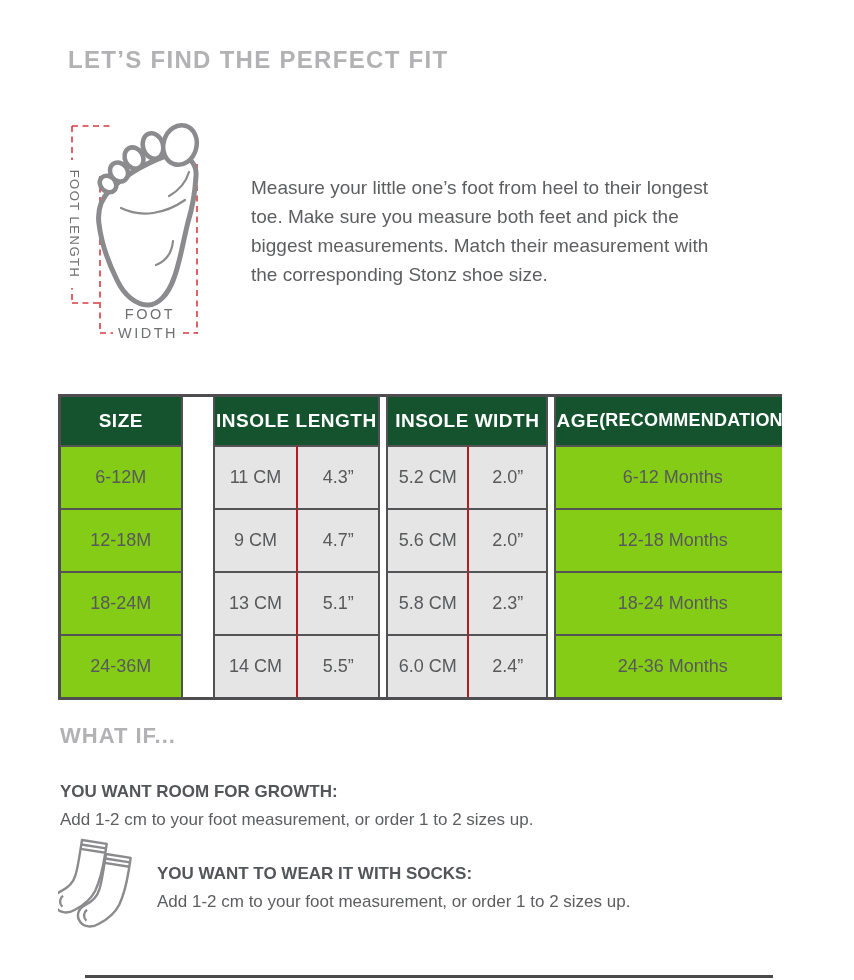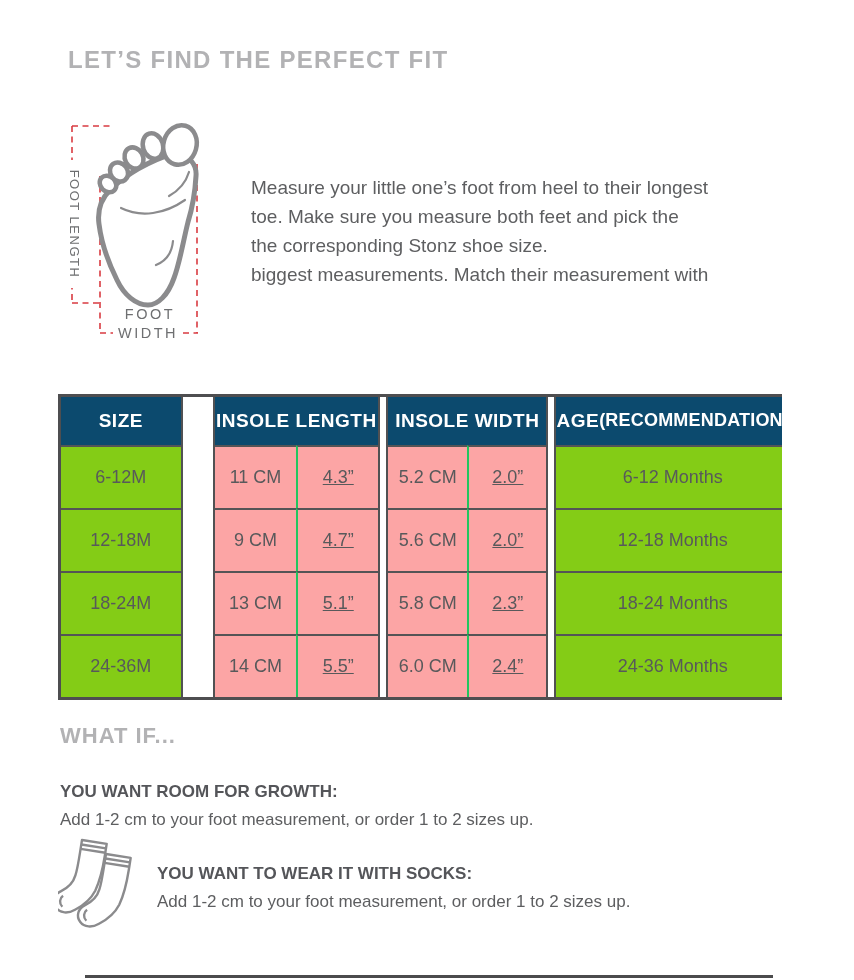--- a/index.html
+++ b/index.html
@@ -23,33 +23,33 @@
     position:absolute; left:58px; top:394px; width:734px;
     border:3px solid #4e4e50; background:#fff;
     display:flex; gap:6px;
   }
   .tg { display:flex; flex-direction:column; }
   .tg-size { width:141px; border-right:2px solid #515153; }
   .tg-len  { width:194px; border-left:2px solid #515153; border-right:2px solid #515153;margin-left:24px; }
   .tg-wid  { width:188px; border-left:2px solid #515153; border-right:2px solid #515153; }
   .tg-age  { flex:1; border-left:2px solid #515153; }
   .hd {
-    height:48px; flex:none; background:#0c4a6e; color:#ffffff;
+    height:48px; flex:none; background:#14532d; color:#ffffff;
     display:flex; align-items:center; justify-content:center;
     font-size:19px; font-weight:700; letter-spacing:0.5px;
   }
   .hd-age { line-height:1.08; }
   .hd-age .sub { font-size:18px; font-weight:700; letter-spacing:0.2px; }
   .cells2 { display:grid; grid-template-columns:1fr 1fr; grid-auto-rows:63px; flex:1; }
   .cells1 { display:grid; grid-auto-rows:63px; flex:1; }
   .cell {
     display:flex; align-items:center; justify-content:center;
-    border-top:2px solid #545456; font-size:18px; color:#58595b; background:#fca5a5;
+    border-top:2px solid #545456; font-size:18px; color:#58595b; background:#e5e5e5;
   }
-  .cells2 .cell:nth-child(2n) { border-left:2px solid #22c55e;text-decoration:underline; }
+  .cells2 .cell:nth-child(2n) { border-left:2px solid #b91c1c; }
   .cells1 .cell { background:#84cc16; }
   
   .whatif-title {
     position:absolute; left:60px; top:723px; margin:0;
     font-size:22px; font-weight:700; letter-spacing:1px; color:#b2b2b4;
   }
   .tip { font-size:17px; color:#5d5e60; line-height:1.35; }
   .tip-heading { font-weight:700; color:#545559; margin:0 0 5px 0; font-size:17px; }
   .tip-growth { position:absolute; left:60px; top:781px; }
   .tip-socks-text { position:absolute; left:157px; top:863px; }
@@ -97,22 +97,22 @@
       <rect x="8" y="48" width="18" height="128" fill="#ffffff"></rect>
       <text transform="rotate(90 17 112)" x="17" y="116" text-anchor="middle" font-size="13" letter-spacing="1.5" fill="#6e6f71">FOOT LENGTH</text>
       <text x="93" y="207" text-anchor="middle" font-size="14.5" letter-spacing="2.5" fill="#6e6f71">FOOT</text>
       <text x="91" y="226" text-anchor="middle" font-size="14.5" letter-spacing="2.5" fill="#6e6f71">WIDTH</text>
     </svg>
   </div>
 
   <div class="intro">
     <div>Measure your little one’s foot from heel to their longest</div>
     <div>toe. Make sure you measure both feet and pick the</div>
+    <div>biggest measurements. Match their measurement with</div>
     <div>the corresponding Stonz shoe size.</div>
-    <div>biggest measurements. Match their measurement with</div>
   </div>
 
   <div class="size-table">
     <div class="tg tg-size">
       <div class="hd">SIZE</div>
       <div class="cells1">
         <div class="cell">6-12M</div>
         <div class="cell">12-18M</div>
         <div class="cell">18-24M</div>
         <div class="cell">24-36M</div>

